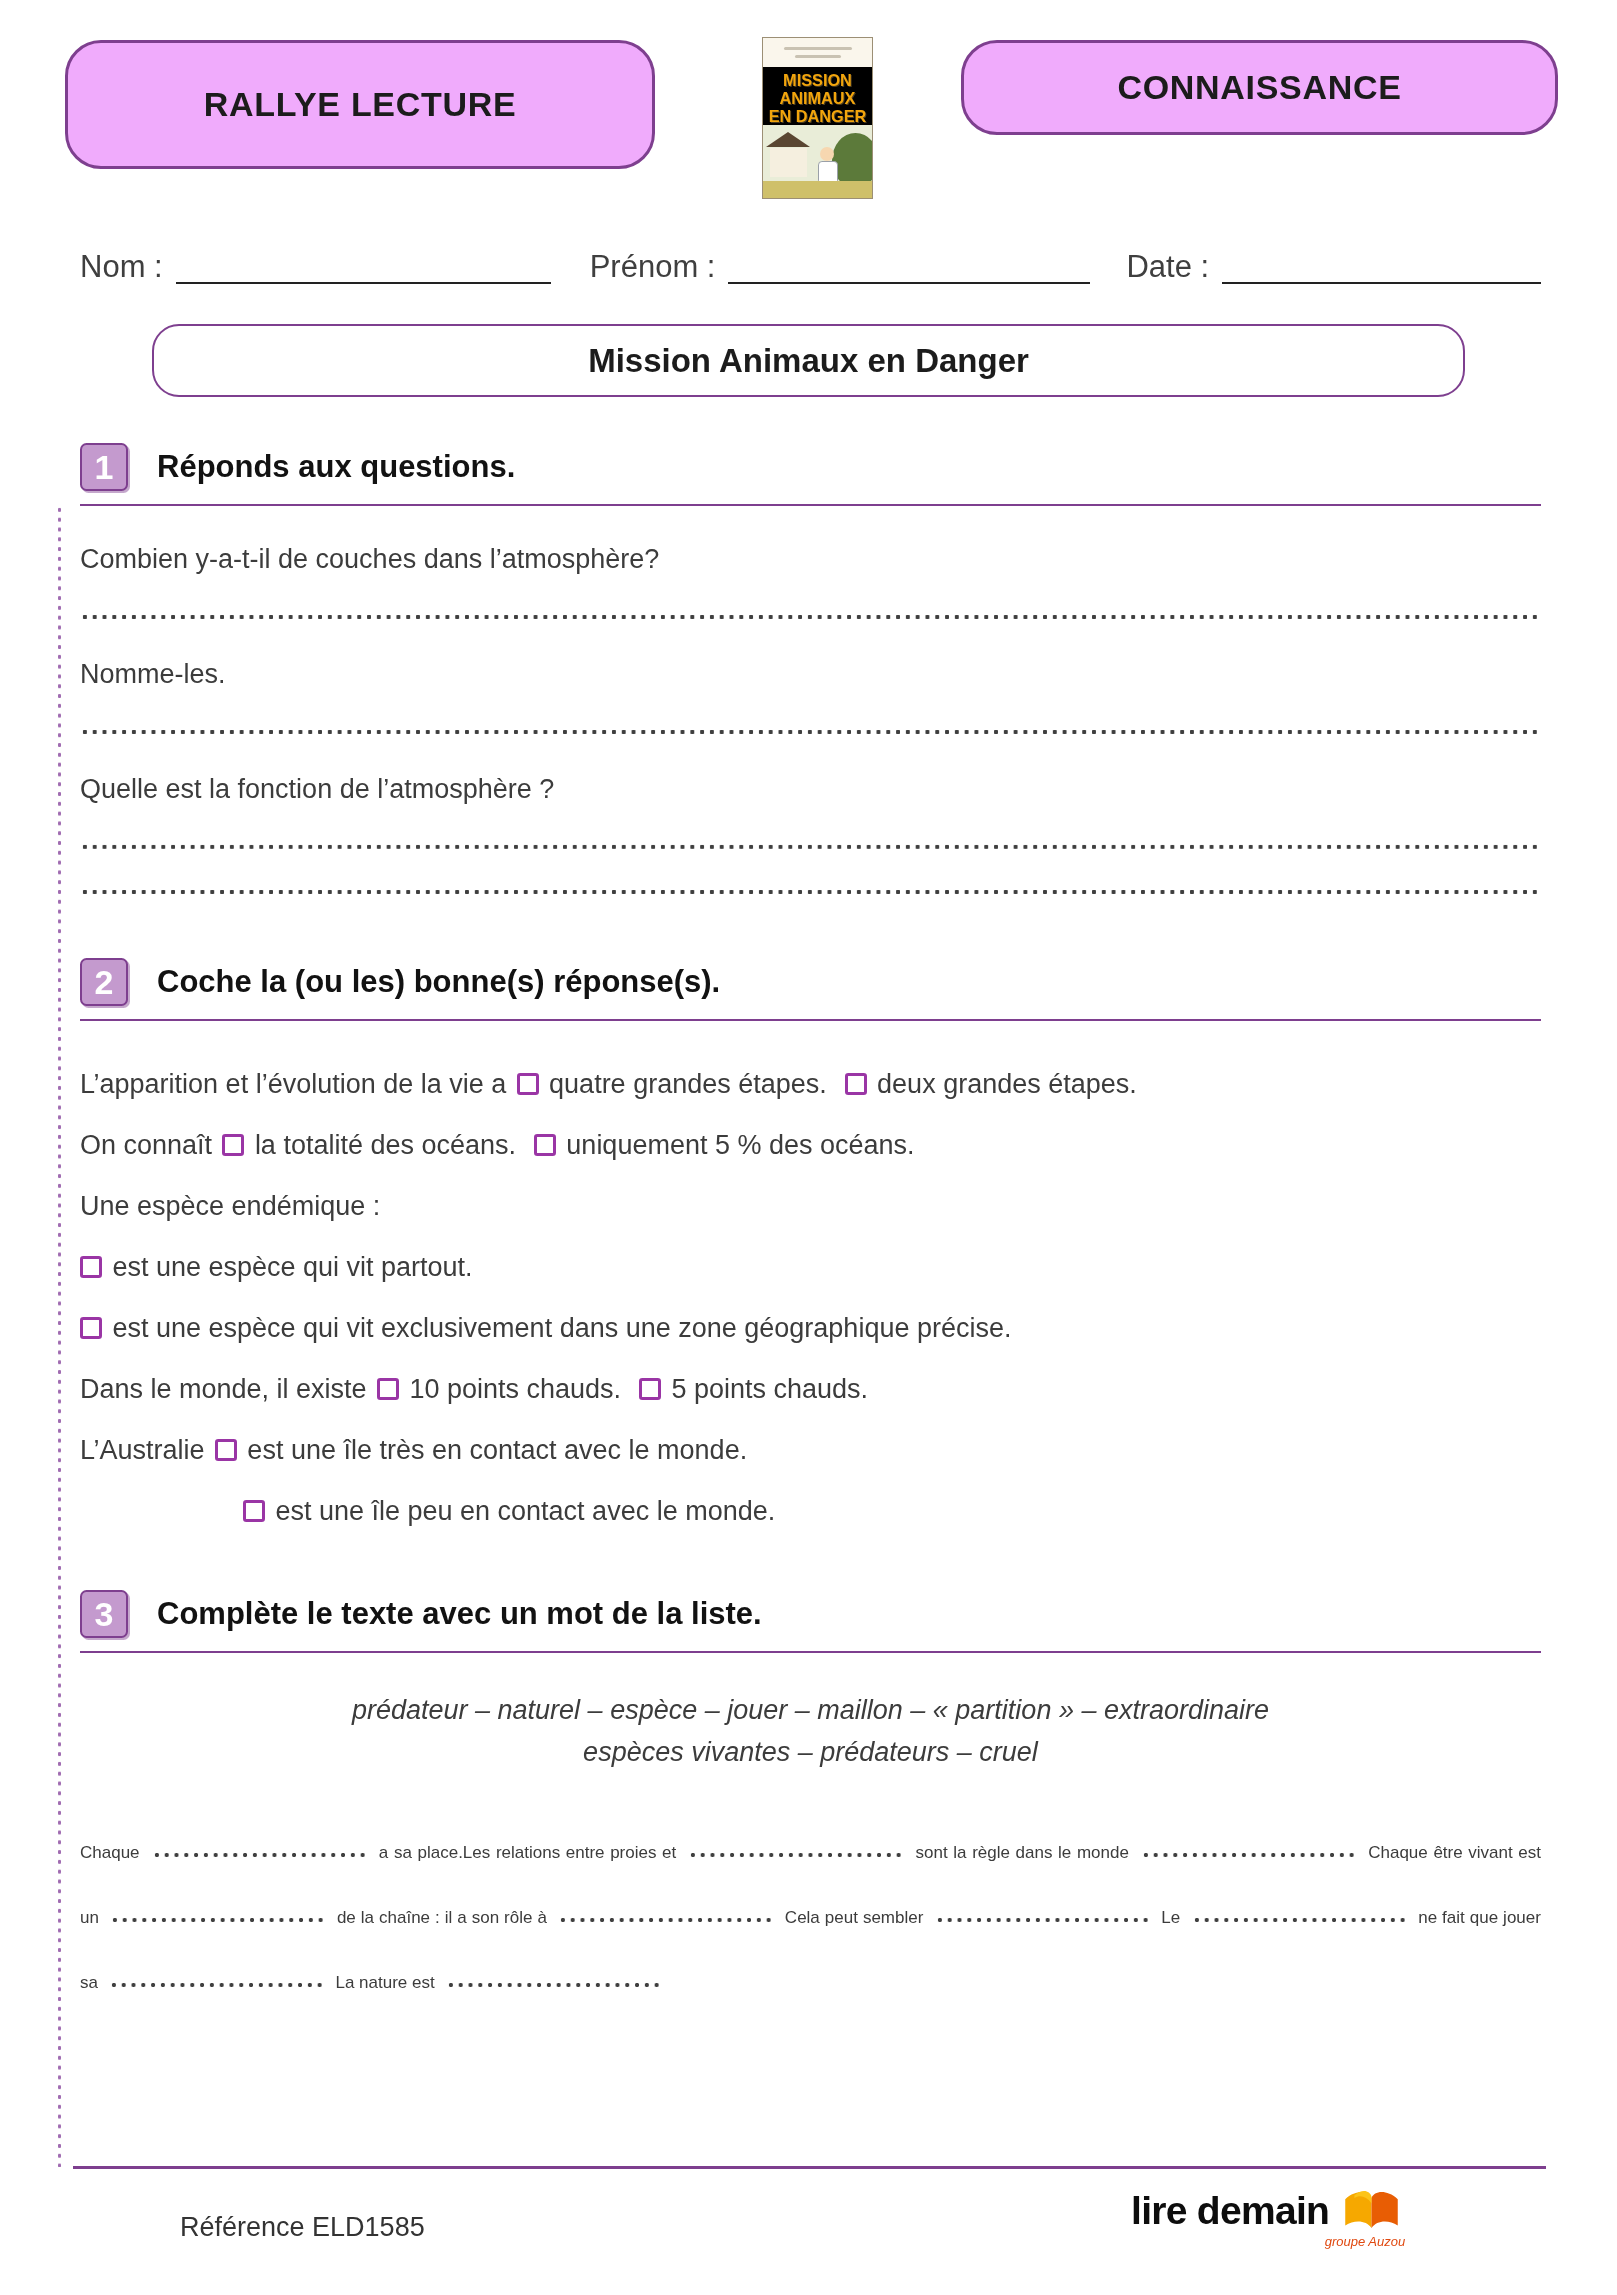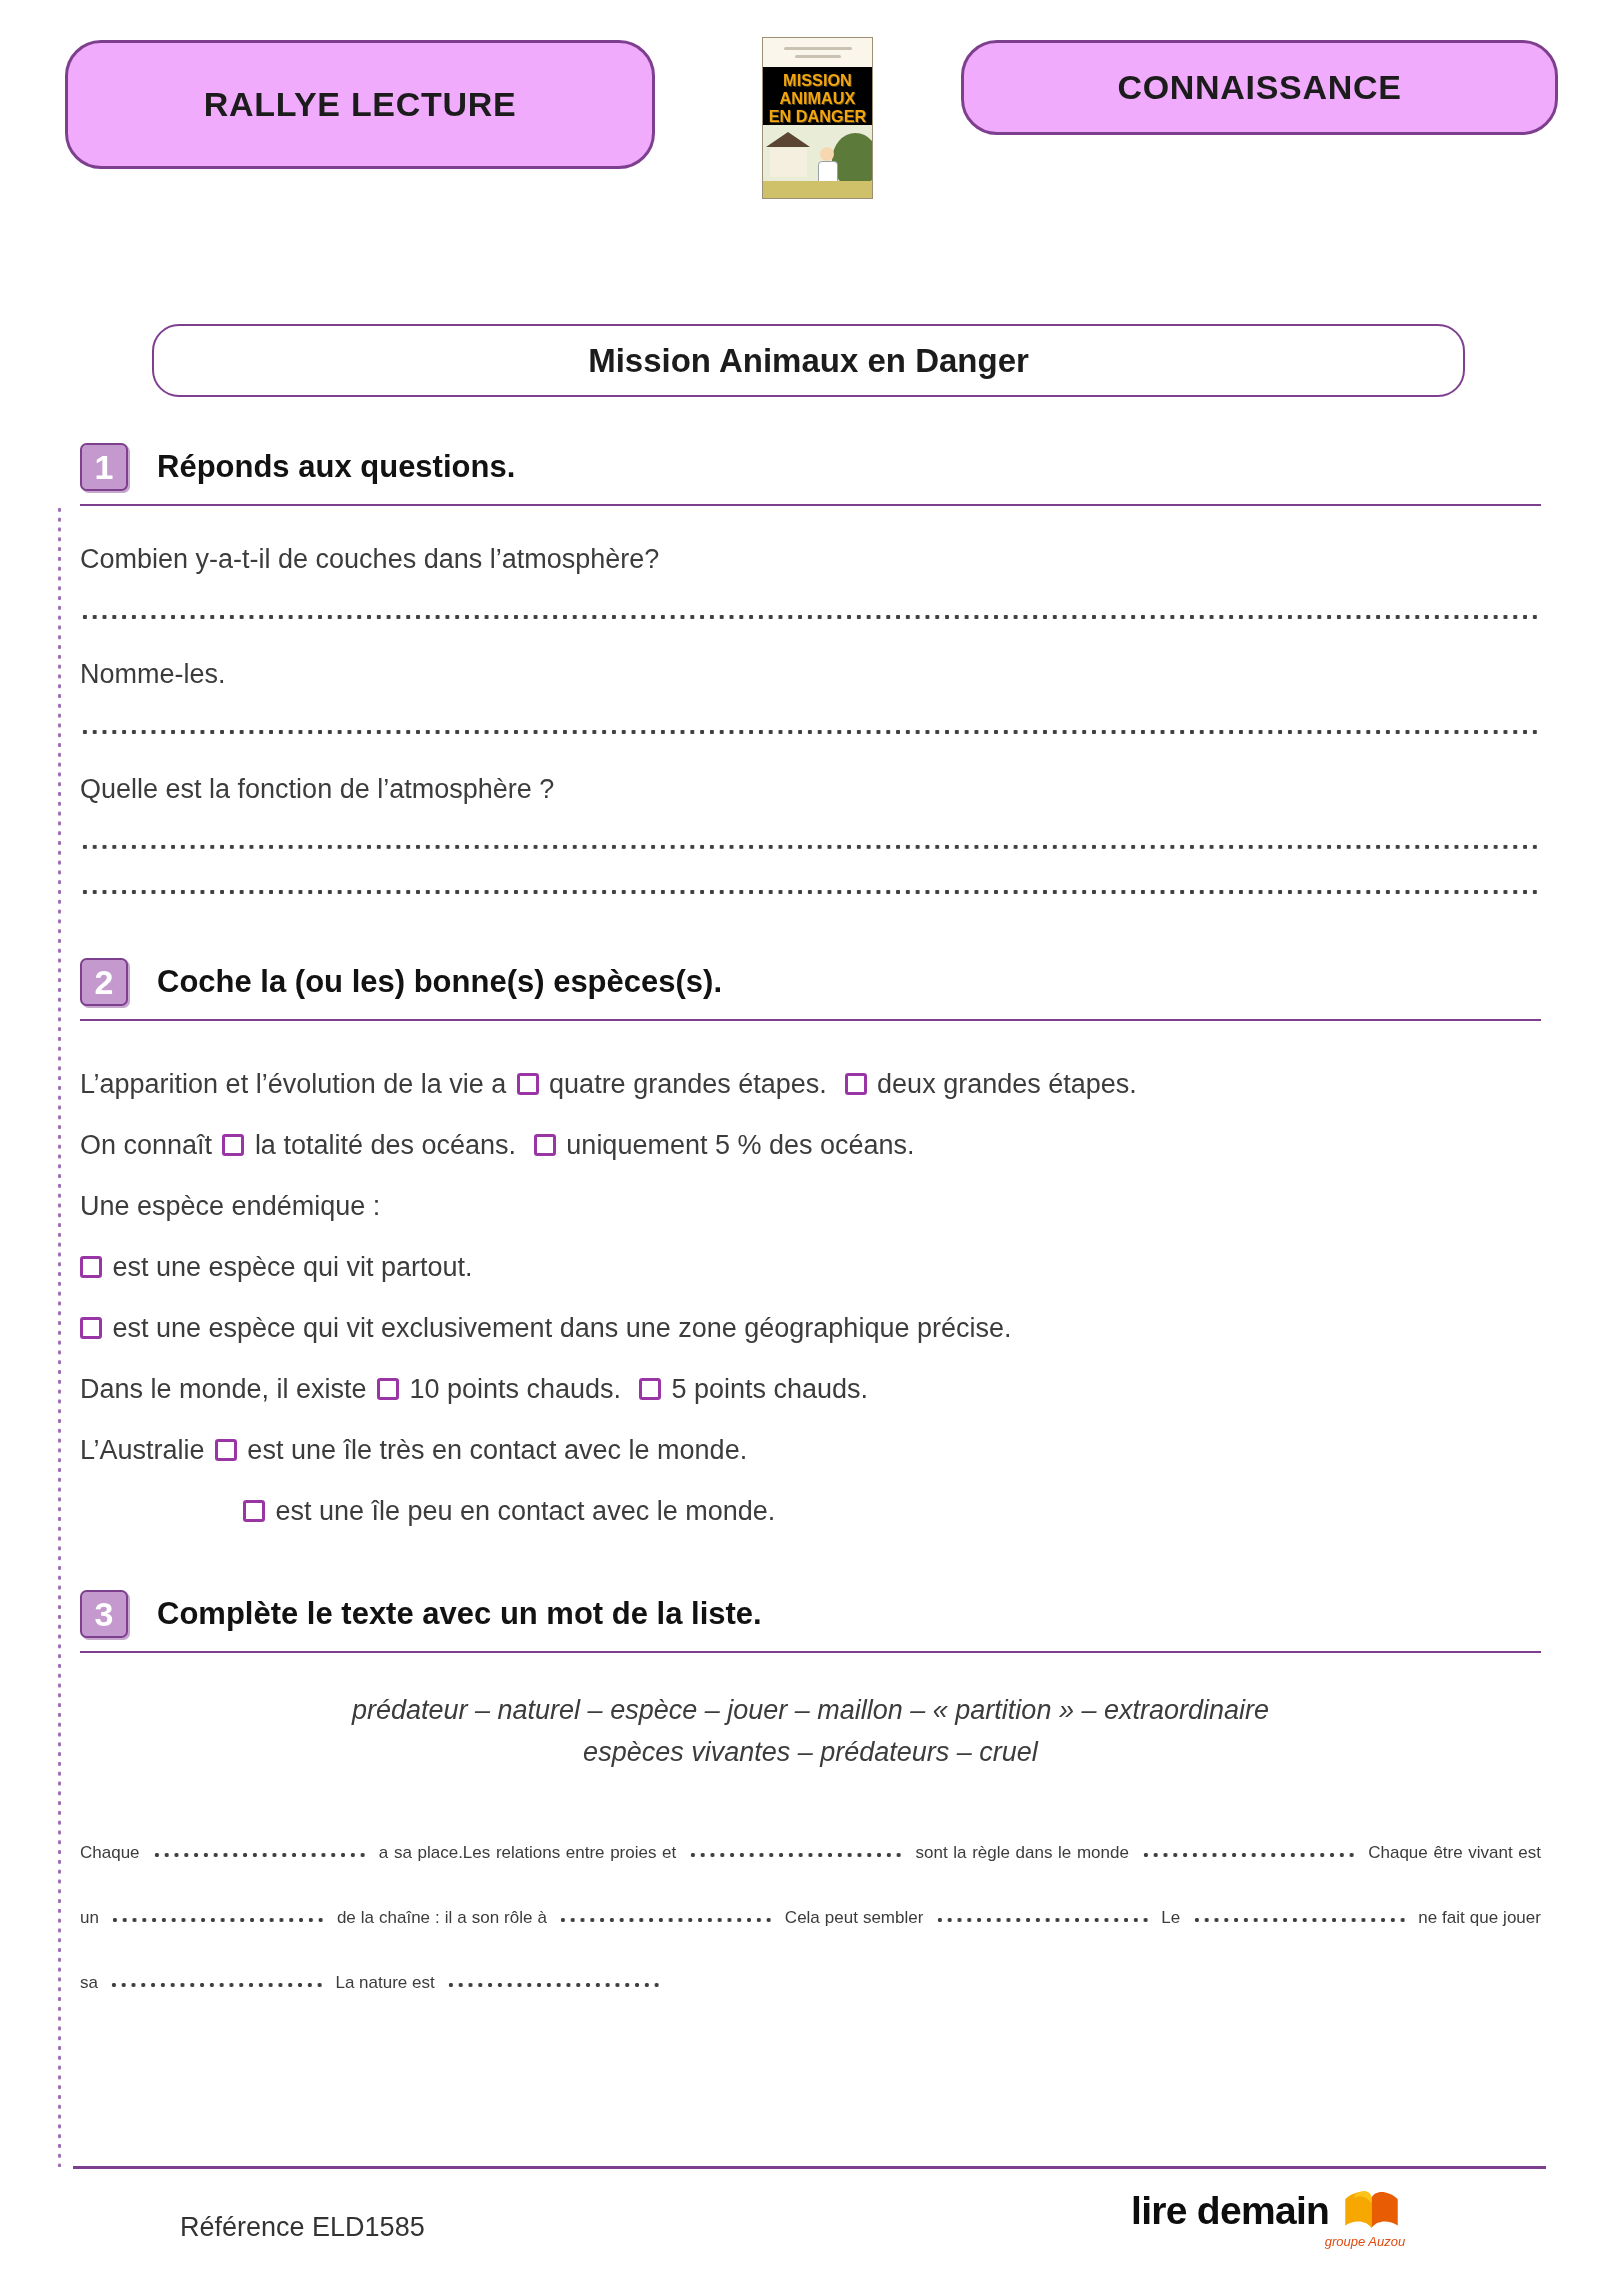--- a/index.html
+++ b/index.html
@@ -131,20 +131,28 @@
       <div class="art-kid-body"></div>
       <div class="art-kid-head"></div>
       <div class="art-ground"></div>
     </div>
   </div>
 
   <div class="badge badge-right">
     <span>CONNAISSANCE</span>
   </div>
 
+  <div class="identity">
+    <span class="id-label">Nom :</span>
+    <span class="id-line line-nom"></span>
+    <span class="id-label">Prénom :</span>
+    <span class="id-line line-prenom"></span>
+    <span class="id-label">Date :</span>
+    <span class="id-line line-date"></span>
+  </div>
 
   <div class="title-box">
     <span>Mission Animaux en Danger</span>
   </div>
 
   <div class="vline"></div>
 
   <div class="content">
 
     <div class="sec-header">
@@ -156,21 +164,21 @@
     <div class="dotline"></div>
     <div class="question">Nomme-les.</div>
     <div class="dotline"></div>
     <div class="question">Quelle est la fonction de l’atmosphère ?</div>
     <div class="dotline"></div>
     <div class="dotline"></div>
 
     <div class="sec2">
       <div class="sec-header">
         <div class="sec-num">2</div>
-        <div class="sec-title">Coche la (ou les) bonne(s) espèces(s).</div>
+        <div class="sec-title">Coche la (ou les) bonne(s) réponse(s).</div>
       </div>
 
       <div class="cbrow first">
         <span>L’apparition et l’évolution de la vie a</span><span class="cb"></span><span>quatre grandes étapes.</span> <span class="cb"></span><span>deux grandes étapes.</span>
       </div>
 
       <div class="cbrow">
         <span>On connaît</span><span class="cb"></span><span>la totalité des océans.</span> <span class="cb"></span><span>uniquement 5 % des océans.</span>
       </div>
 

